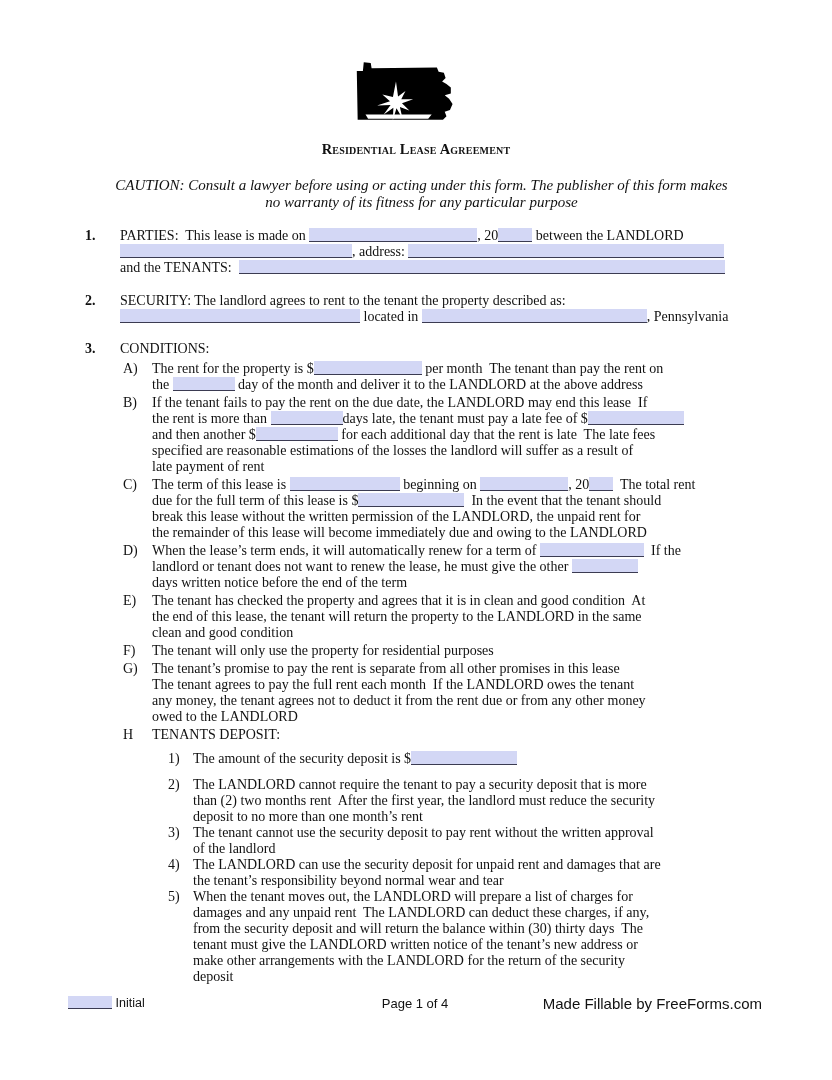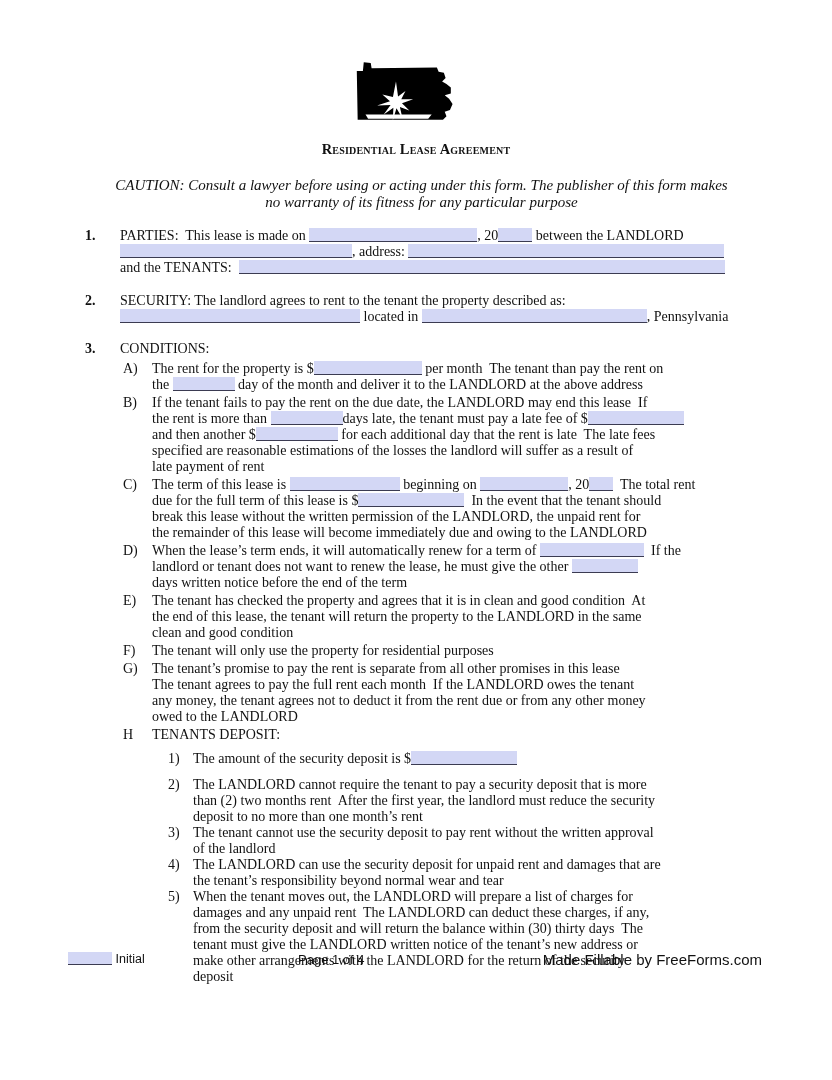--- a/index.html
+++ b/index.html
@@ -45,28 +45,28 @@
   .b{font-weight:normal;}
   .field{
     display:inline-block;
     height:13px;
     vertical-align:-2px;
     background:var(--field-fill);
     border-bottom:1px solid var(--field-line);
   }
   .footer{
     position:absolute;
-    left:0;right:0;top:952px;
+    left:0;right:0;top:996px;
     display:flex;align-items:flex-end;
     padding:0 70px 0 68px;
     font-family:"Liberation Sans", sans-serif;
     font-size:12.5px;line-height:15px;
   }
   .footer .left{width:230px;}
-  .footer .center{flex:1;font-size:13px;}
+  .footer .center{flex:1;text-align:center;font-size:13px;}
   .footer .right{width:230px;text-align:right;font-size:15px;}
   .footer .field{height:12px;}
 </style>
 </head>
 <body>
 
 <div class="page">
 
   <svg class="logo" viewBox="0 0 160 85" aria-hidden="true">
     <path fill="#000000" d="M 12,16 L 19,16 L 20,6 L 28,7 L 29,13 L 104,12 L 106,17 L 112,18 L 114,24 L 110,28 L 115,31 L 120,35 L 120,42 L 113,44 L 118,48 L 122,54 L 119,61 L 113,63 L 115,68 L 111,72 L 13,72 Z"></path>

